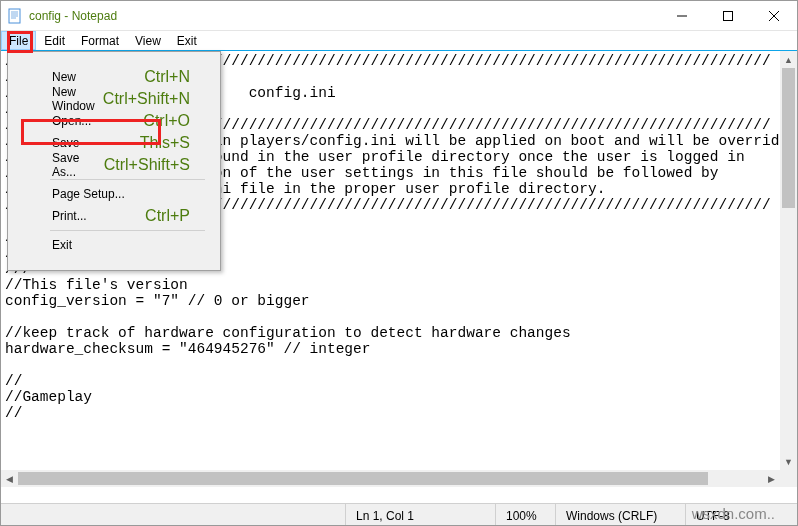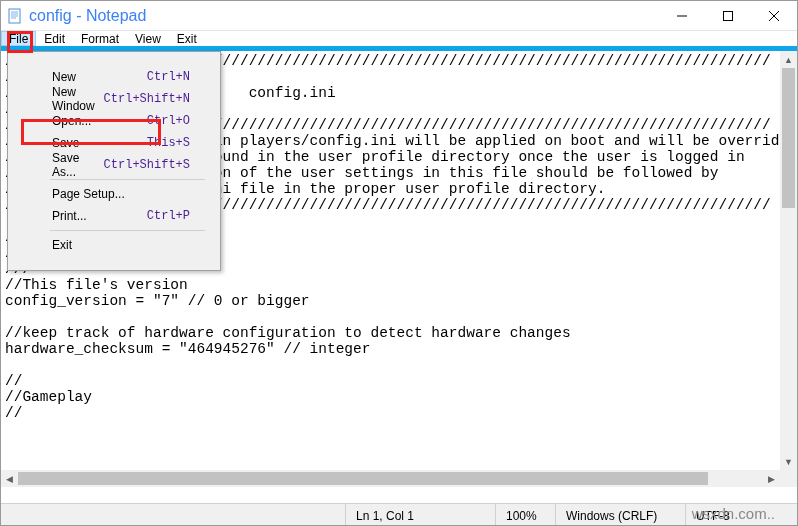--- a/index.html
+++ b/index.html
@@ -20,36 +20,36 @@
     border-bottom: 1px solid #e5e5e5;
     display: flex;
     align-items: center;
     padding-left: 6px;
   }
   .titlebar .icon {
     width: 16px; height: 16px;
     display: flex; align-items: center; justify-content: center;
     margin-right: 6px;
   }
-  .titlebar .title { flex: 0 0 auto; font-size: 16px; color: #3b82f6; }
+  .titlebar .title { flex: 0 0 auto; font-size: 12px; color: #4d7c0f; }
   .titlebar .spacer { flex: 1; }
   .winbtn {
     width: 46px; height: 30px;
     display: flex; align-items: center; justify-content: center;
     font-family: "Segoe UI Symbol", sans-serif;
     color: #222;
   }
 
   
   .menubar {
     height: 20px;
     display: flex;
     align-items: stretch;
     padding-left: 0;
-    border-bottom: 5px solid #0ea5e9;
+    border-bottom: 1px solid #0ea5e9;
   }
   .menuitem {
     padding: 2px 8px 2px 8px;
     font-size: 12px;
     display: flex;
     align-items: center;
     cursor: default;
   }
   .menuitem.open {
     background: #cce8ff;
@@ -82,21 +82,21 @@
   .dd-item {
     display: flex;
     align-items: center;
     height: 22px;
     padding: 0 16px 0 30px;
     font-size: 12px;
     position: relative;
     cursor: default;
   }
   .dd-item .label { flex: 1; }
-  .dd-item .shortcut { color: #4c1d95; font-size: 12px; font-family: Liberation Mono, monospace; }
+  .dd-item .shortcut { color: #4d7c0f; font-size: 16px; }
   .dd-sep {
     height: 1px;
     background: #d0d0d0;
     margin: 3px 1px 3px 28px;
   }
   .save-highlight {
     position: absolute;
     left: 20px;
     top: 118px;
     width: 140px;

